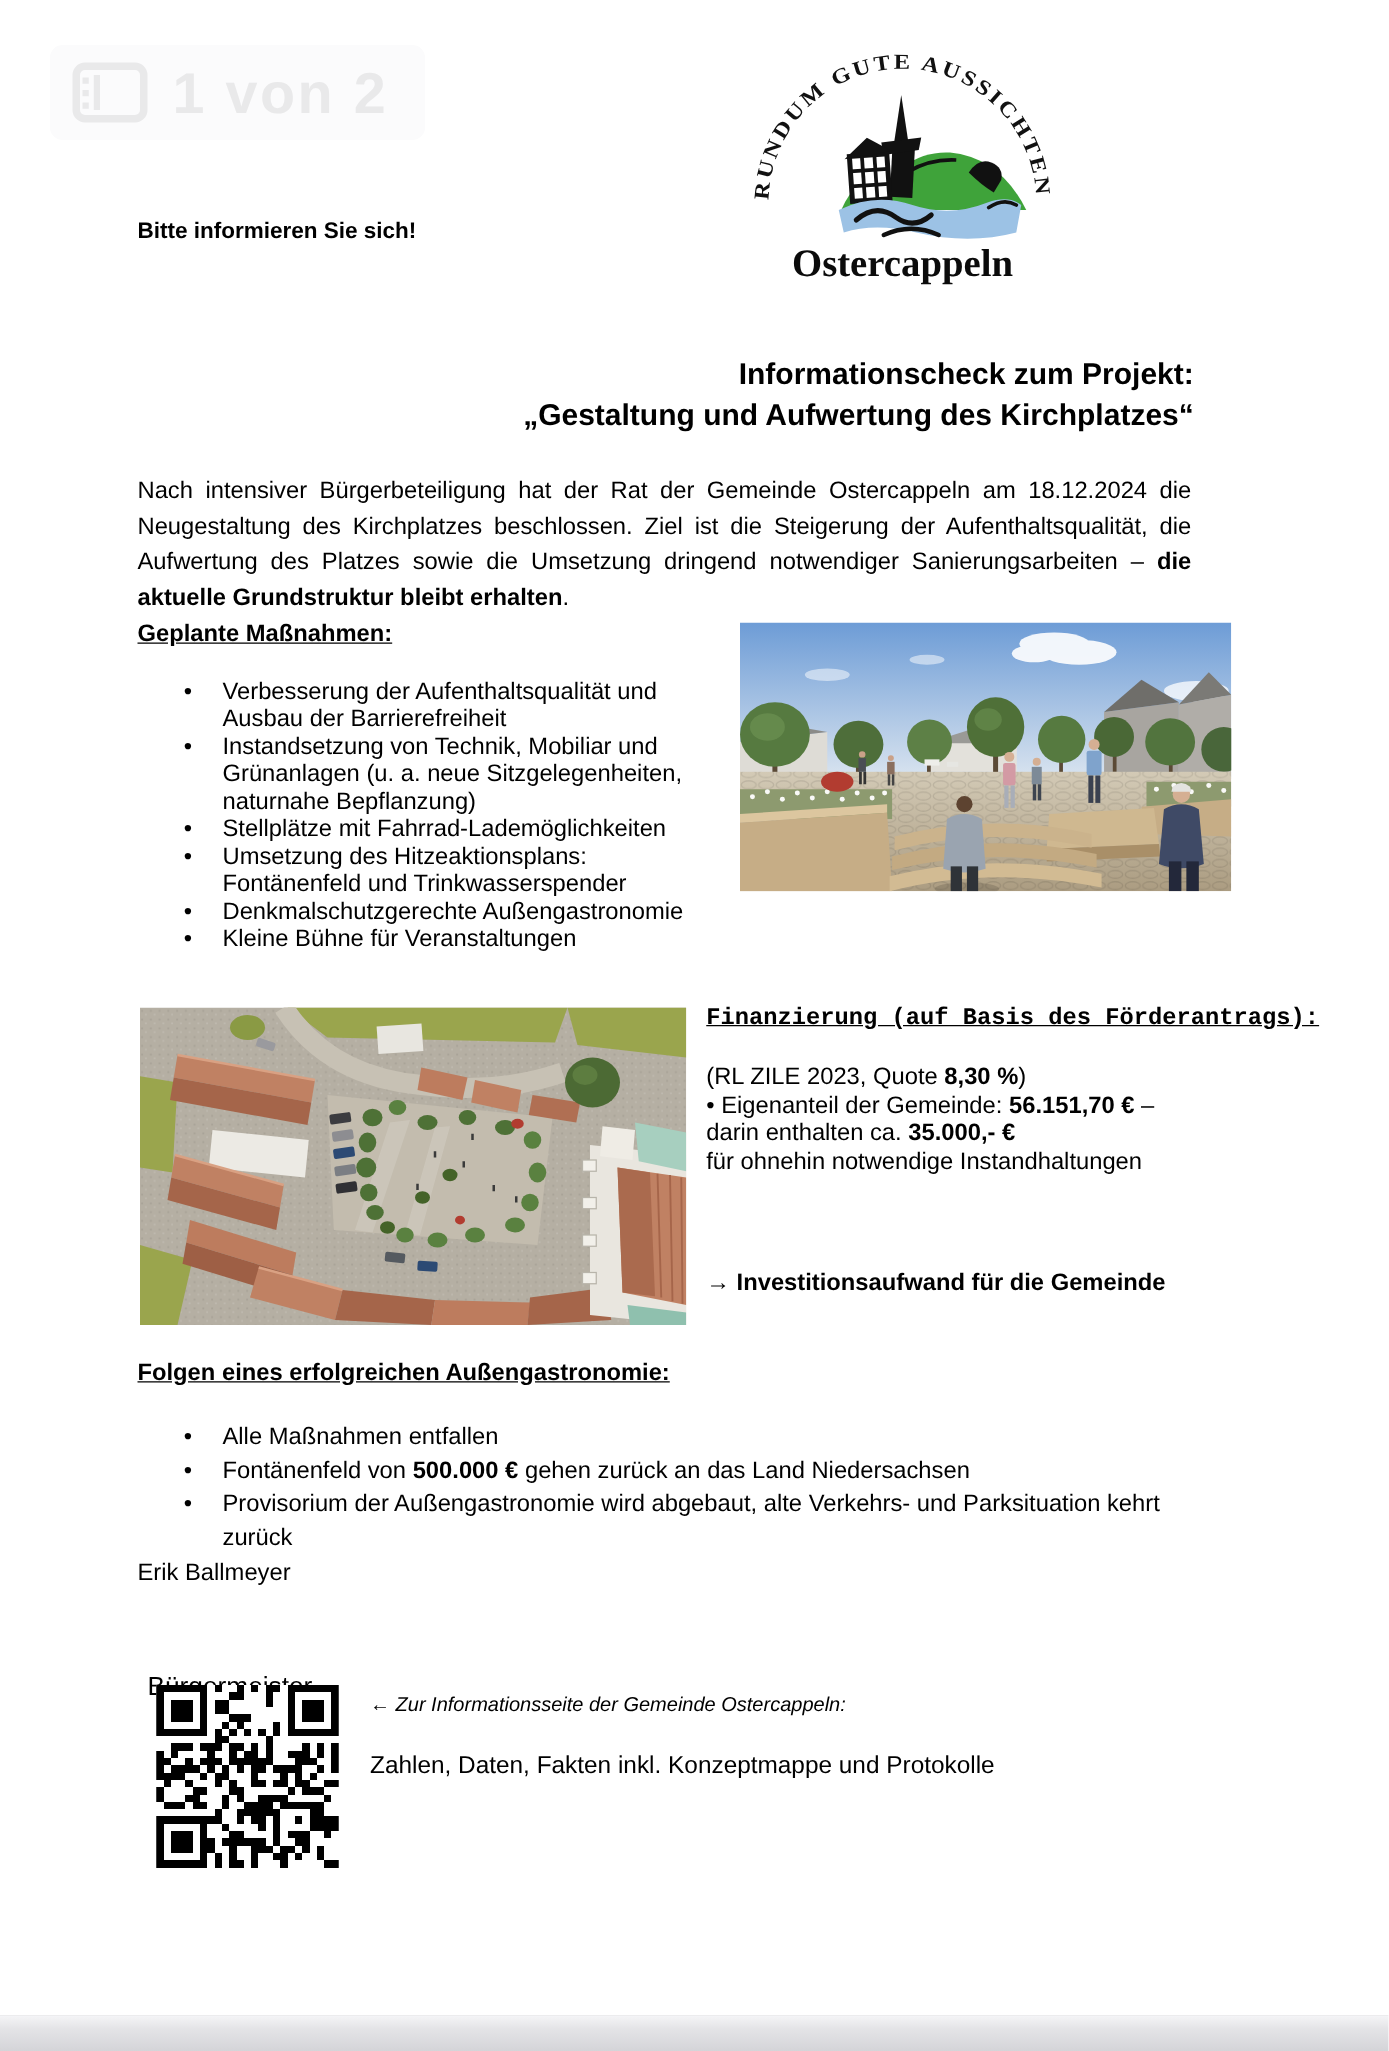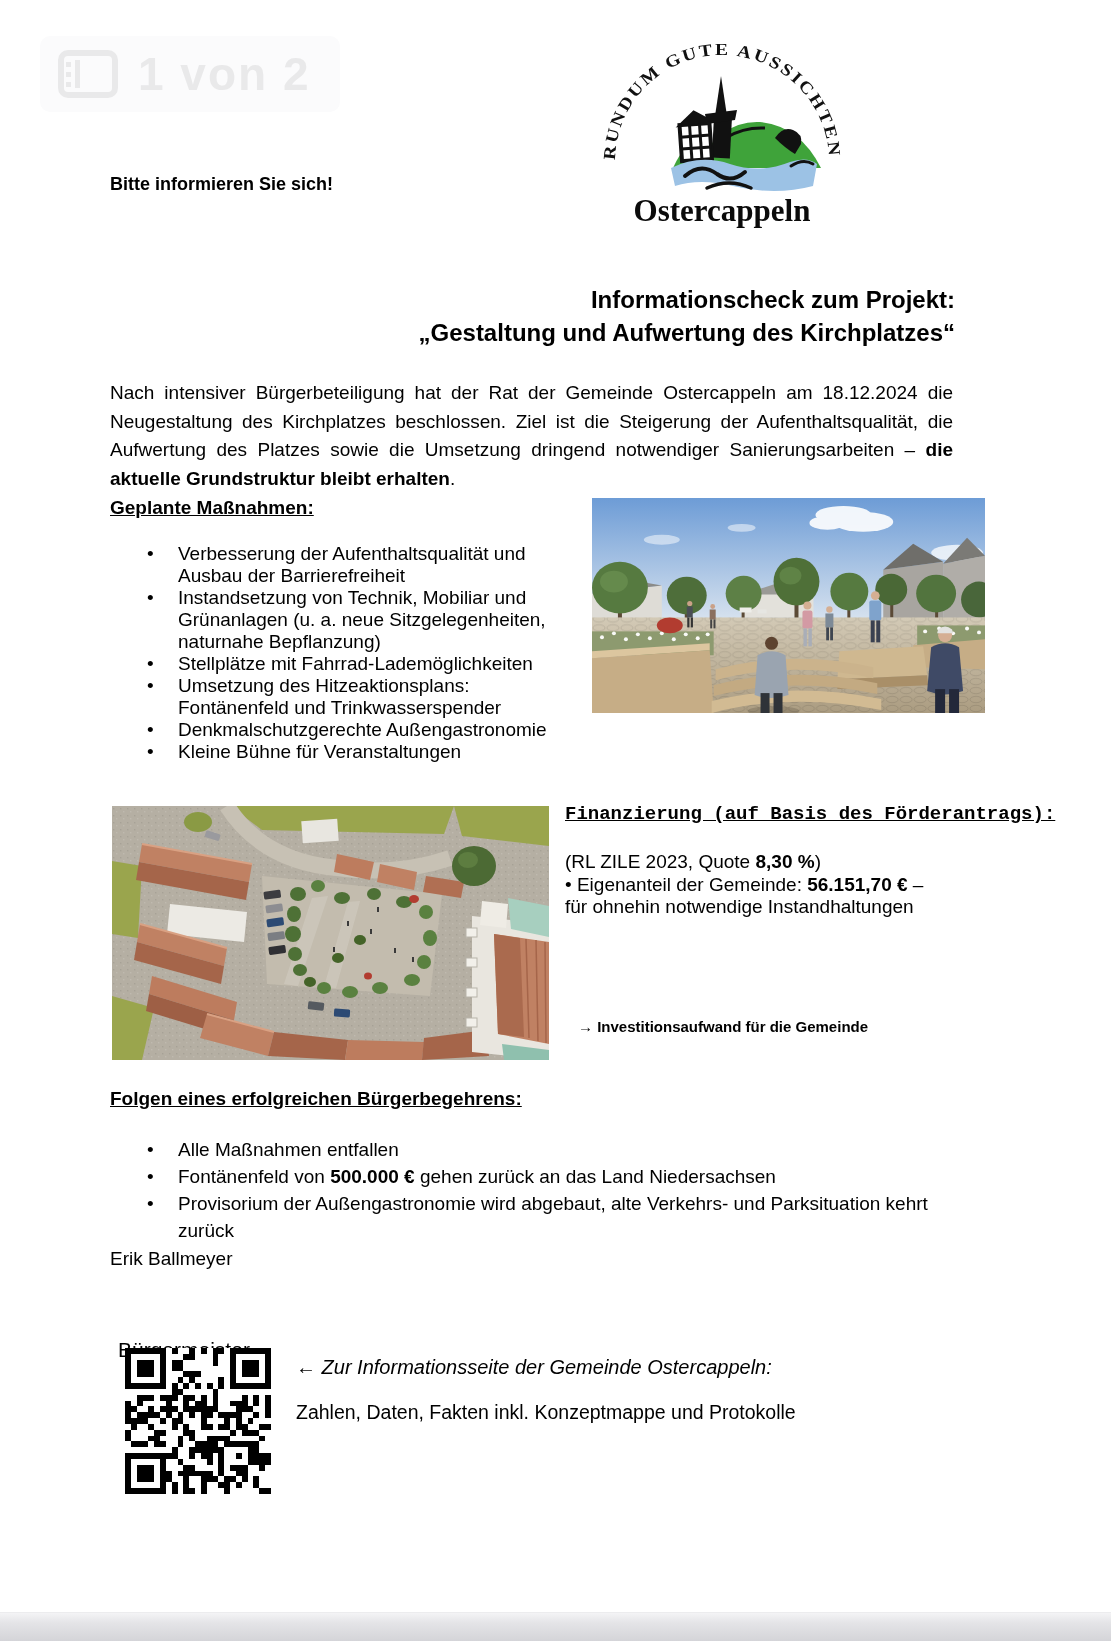--- a/index.html
+++ b/index.html
@@ -30,31 +30,31 @@
   .h-financing { position:absolute; left:565px; top:803px;font-family:Liberation Mono, monospace; }
   .h-consequences { position:absolute; left:110px; top:1088px; }
 
   ul.doc-list { list-style:none; }
   ul.doc-list li { position:relative; padding-left:31px; }
   ul.doc-list li .bullet { position:absolute; left:0; top:0; }
   .measures-list { position:absolute; left:147px; top:543px; width:400px; font-size:19px; line-height:22px; }
   .consequences-list { position:absolute; left:147px; top:1136px; width:832px; font-size:19px; line-height:27px; }
 
   .fin-lines { position:absolute; left:565px; top:851px; width:430px; font-size:19px; line-height:22.5px; }
-  .fin-result { position:absolute; left:565px; top:1013px; width:430px; font-size:15px; font-weight:bold; line-height:27px;margin-left:13px; }
+  .fin-result { position:absolute; left:565px; top:1013px; width:430px; font-size:19px; font-weight:bold; line-height:27px; }
 
   .img-frame { position:absolute; display:block; }
   .plaza { left:592px; top:498px; width:393px; height:215px; }
   .aerial { left:112px; top:806px; width:437px; height:254px; }
 
   .sig-name { position:absolute; left:110px; top:1248px; font-size:19px; }
   .sig-role { position:absolute; left:118px; top:1298px; font-size:21px;margin-top:40px; }
 
   .qr { position:absolute; left:125px; top:1347px; width:146px; height:148px; }
-  .qr-caption1 { position:absolute; left:296px; top:1356px; font-size:20px; font-style:italic; }
+  .qr-caption1 { position:absolute; left:296px; top:1356px; font-size:16px; font-style:italic; }
   .qr-caption2 { position:absolute; left:296px; top:1401px; font-size:19.5px; }
 
   .bottom-bar { position:absolute; left:0; top:1612px; width:1111px; height:29px;
     background:linear-gradient(#f4f4f6 0%, #e4e4e7 35%, #d4d4d8 100%); border-top:1px solid #ececee; }
   b { font-weight:bold; }
 </style>
 </head>
 <body>
 
 <div class="page">
@@ -280,20 +280,21 @@
       <rect x="148" y="110" width="12" height="5" fill="#eeeeea"></rect>
         <rect x="166" y="112" width="9" height="4" fill="#e6e6e2"></rect>
     </g>
   </svg>
 
   <div class="sec-heading h-financing">Finanzierung (auf Basis des Förderantrags):</div>
 
   <div class="fin-lines">
     <div><span>(RL ZILE 2023, Quote </span><b>8,30 %</b><span>)</span></div>
     <div><span>• Eigenanteil der Gemeinde: </span><b>56.151,70 €</b><span> –</span></div>
+    <div><span>darin enthalten ca. </span><b>35.000,- €</b></div>
     <div>für ohnehin notwendige Instandhaltungen</div>
   </div>
 
   <div class="fin-result">
     <div>→ Investitionsaufwand für die Gemeinde</div>
   </div>
 
   <svg class="img-frame aerial" viewBox="0 0 437 254" preserveAspectRatio="none">
     <defs>
       <pattern id="spk" width="7" height="7" patternUnits="userSpaceOnUse">
@@ -412,21 +413,21 @@
           <rect x="354" y="212" width="11" height="9"></rect>
         </g>
     </g>
     <g>
       <ellipse cx="362" cy="60" rx="22" ry="20" fill="#4c6a34"></ellipse>
         <ellipse cx="356" cy="54" rx="10" ry="8" fill="#5d7d40"></ellipse>
       <ellipse cx="86" cy="16" rx="14" ry="10" fill="#8a9a44"></ellipse>
     </g>
   </svg>
 
-  <div class="sec-heading h-consequences">Folgen eines erfolgreichen Bürgerbegehrens:</div>
+  <div class="sec-heading h-consequences">Folgen eines erfolgreichen Außengastronomie:</div>
 
   <ul class="doc-list consequences-list">
     <li><span class="bullet">•</span><span>Alle Maßnahmen entfallen</span></li>
     <li><span class="bullet">•</span><span>Fontänenfeld von </span><b>500.000 €</b><span> gehen zurück an das Land Niedersachsen</span></li>
     <li><span class="bullet">•</span><span>Provisorium der Außengastronomie wird abgebaut, alte Verkehrs- und Parksituation kehrt zurück</span></li>
   </ul>
 
   <div class="sig-name">Erik Ballmeyer</div>
   <div class="sig-role">Bürgermeister</div>
 

